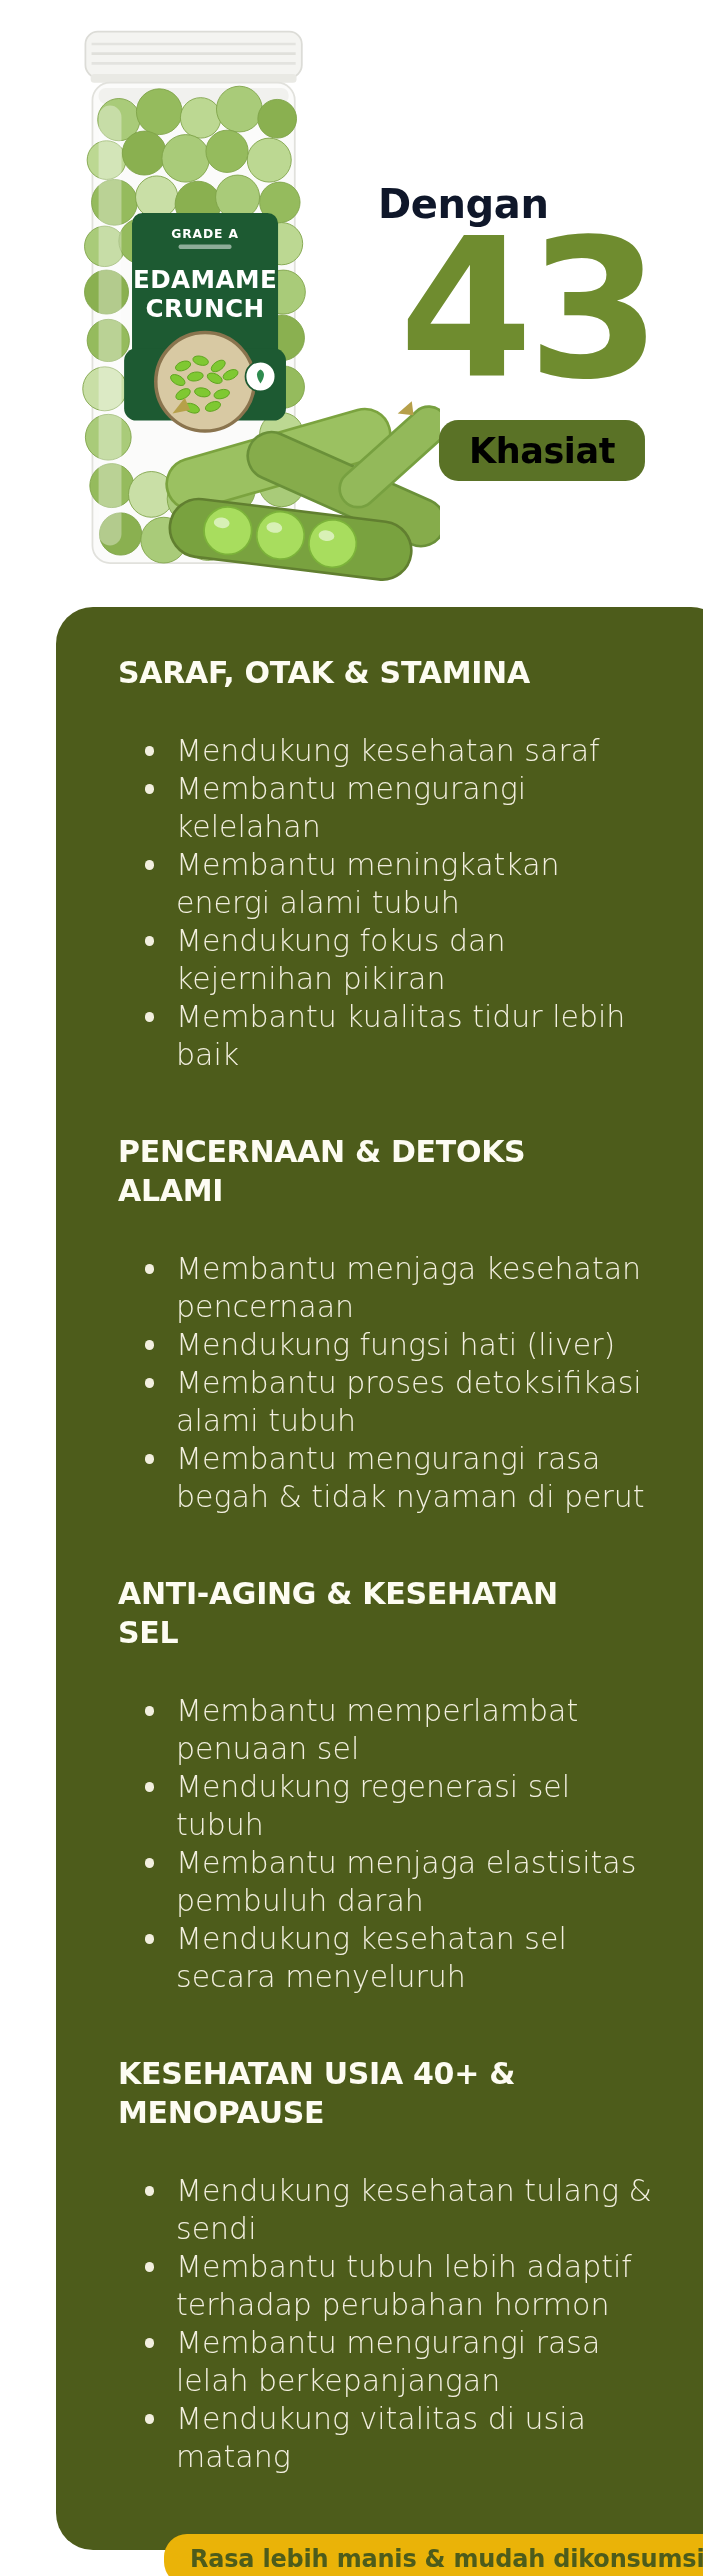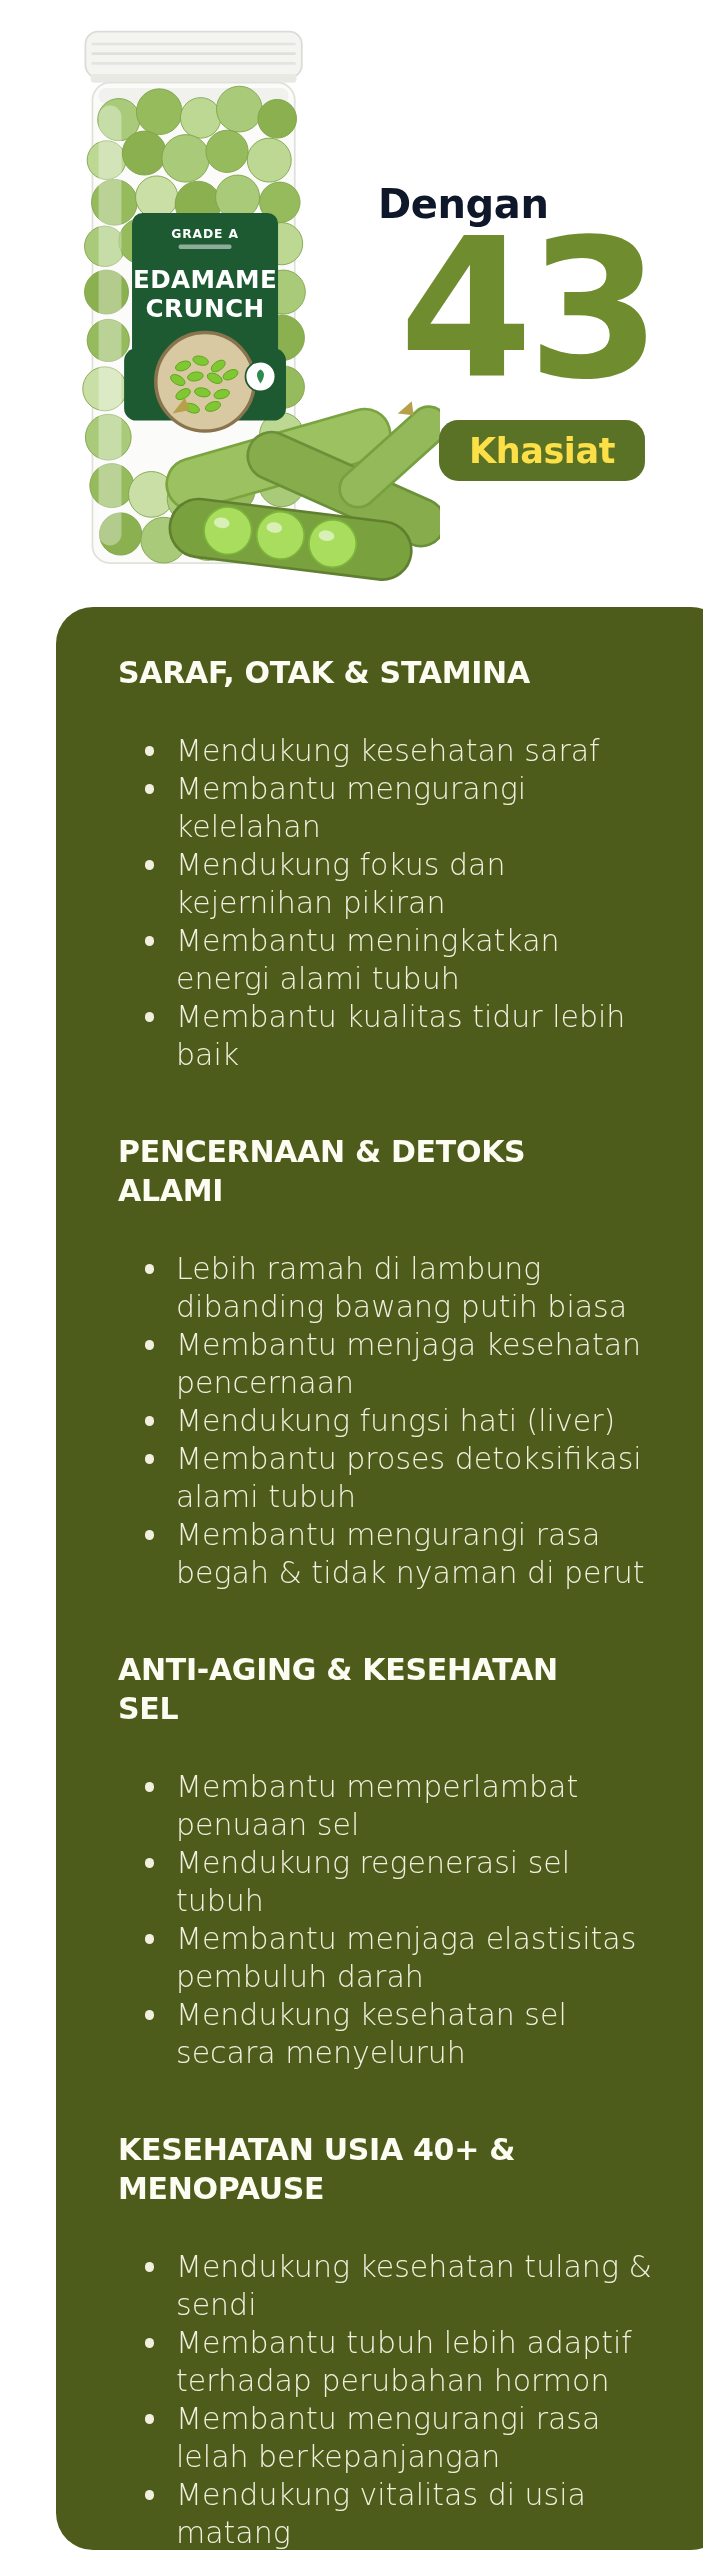--- a/index.html
+++ b/index.html
@@ -16,21 +16,21 @@
     text-align:left;font-size:40px;font-weight:700;color:#0f172a;
     letter-spacing:-0.4px;
   }
   .big-count{
     position:absolute;left:369px;top:222px;width:317px;
     text-align:center;font-size:192px;font-weight:800;color:#6f8c2f;
     line-height:0.92;letter-spacing:-5.3px;
   }
   .khasiat-badge{
     position:absolute;left:542px;top:420px;transform:translateX(-50%);
-    background:#5a7226;color:#fde047;border-radius:19.3px;
+    background:#5a7226;color:#000000;border-radius:19.3px;
     font-size:35px;font-weight:800;padding:10.6px 30px;letter-spacing:-0.4px;
     white-space:nowrap;
   }
   
   .panel{
     position:absolute;left:32px;top:607px;width:672px;height:1943px;
     background:#4d5c1b;border-radius:37px;box-sizing:border-box;
     padding:46px 64px 0 62px;color:#f2efdf;margin-left:24px;
   }
   .section-heading{
@@ -176,28 +176,27 @@
   <div class="big-count">43</div>
   <div class="khasiat-badge">Khasiat</div>
 </div>
 
 <div class="panel">
 
   <h2 class="section-heading">SARAF, OTAK &amp; STAMINA</h2>
   <ul class="benefit-list">
     <li>Mendukung kesehatan saraf</li>
     <li>Membantu mengurangi kelelahan</li>
+    <li>Membantu meningkatkan energi alami tubuh</li>
     <li>Mendukung fokus dan kejernihan pikiran</li>
-    <li>Membantu meningkatkan energi alami tubuh</li>
     <li>Membantu kualitas tidur lebih baik</li>
   </ul>
 
   <h2 class="section-heading">PENCERNAAN &amp; DETOKS ALAMI</h2>
   <ul class="benefit-list">
-    <li>Lebih ramah di lambung dibanding bawang putih biasa</li>
     <li>Membantu menjaga kesehatan pencernaan</li>
     <li>Mendukung fungsi hati (liver)</li>
     <li>Membantu proses detoksifikasi alami tubuh</li>
     <li>Membantu mengurangi rasa begah &amp; tidak nyaman di perut</li>
   </ul>
 
   <h2 class="section-heading">ANTI-AGING &amp; KESEHATAN SEL</h2>
   <ul class="benefit-list">
     <li>Membantu memperlambat penuaan sel</li>
     <li>Mendukung regenerasi sel tubuh</li>

